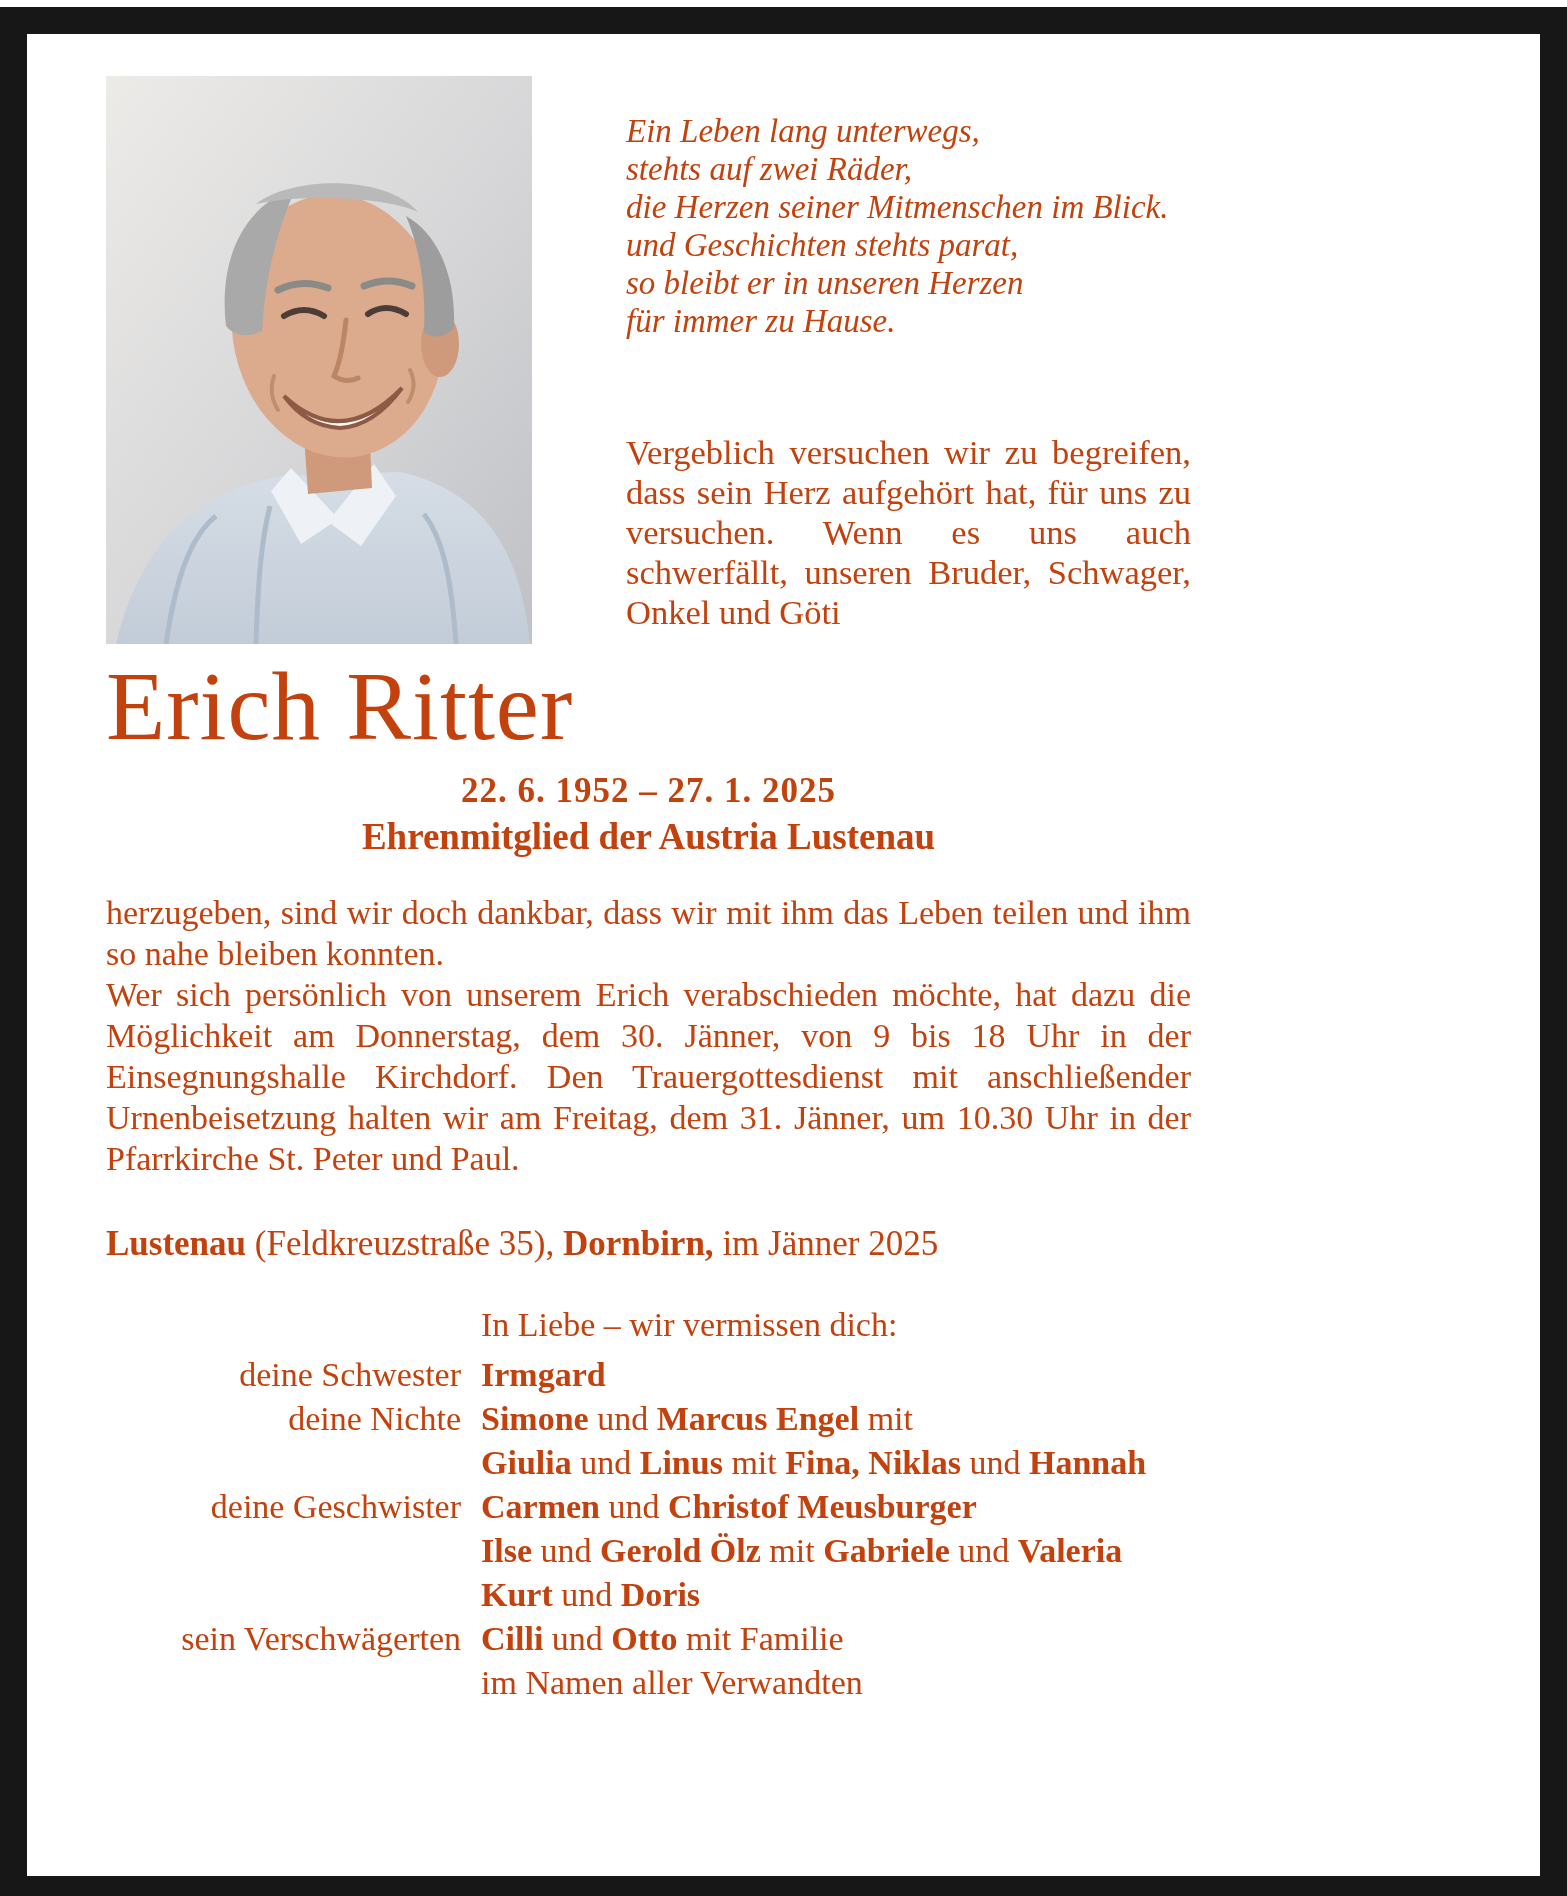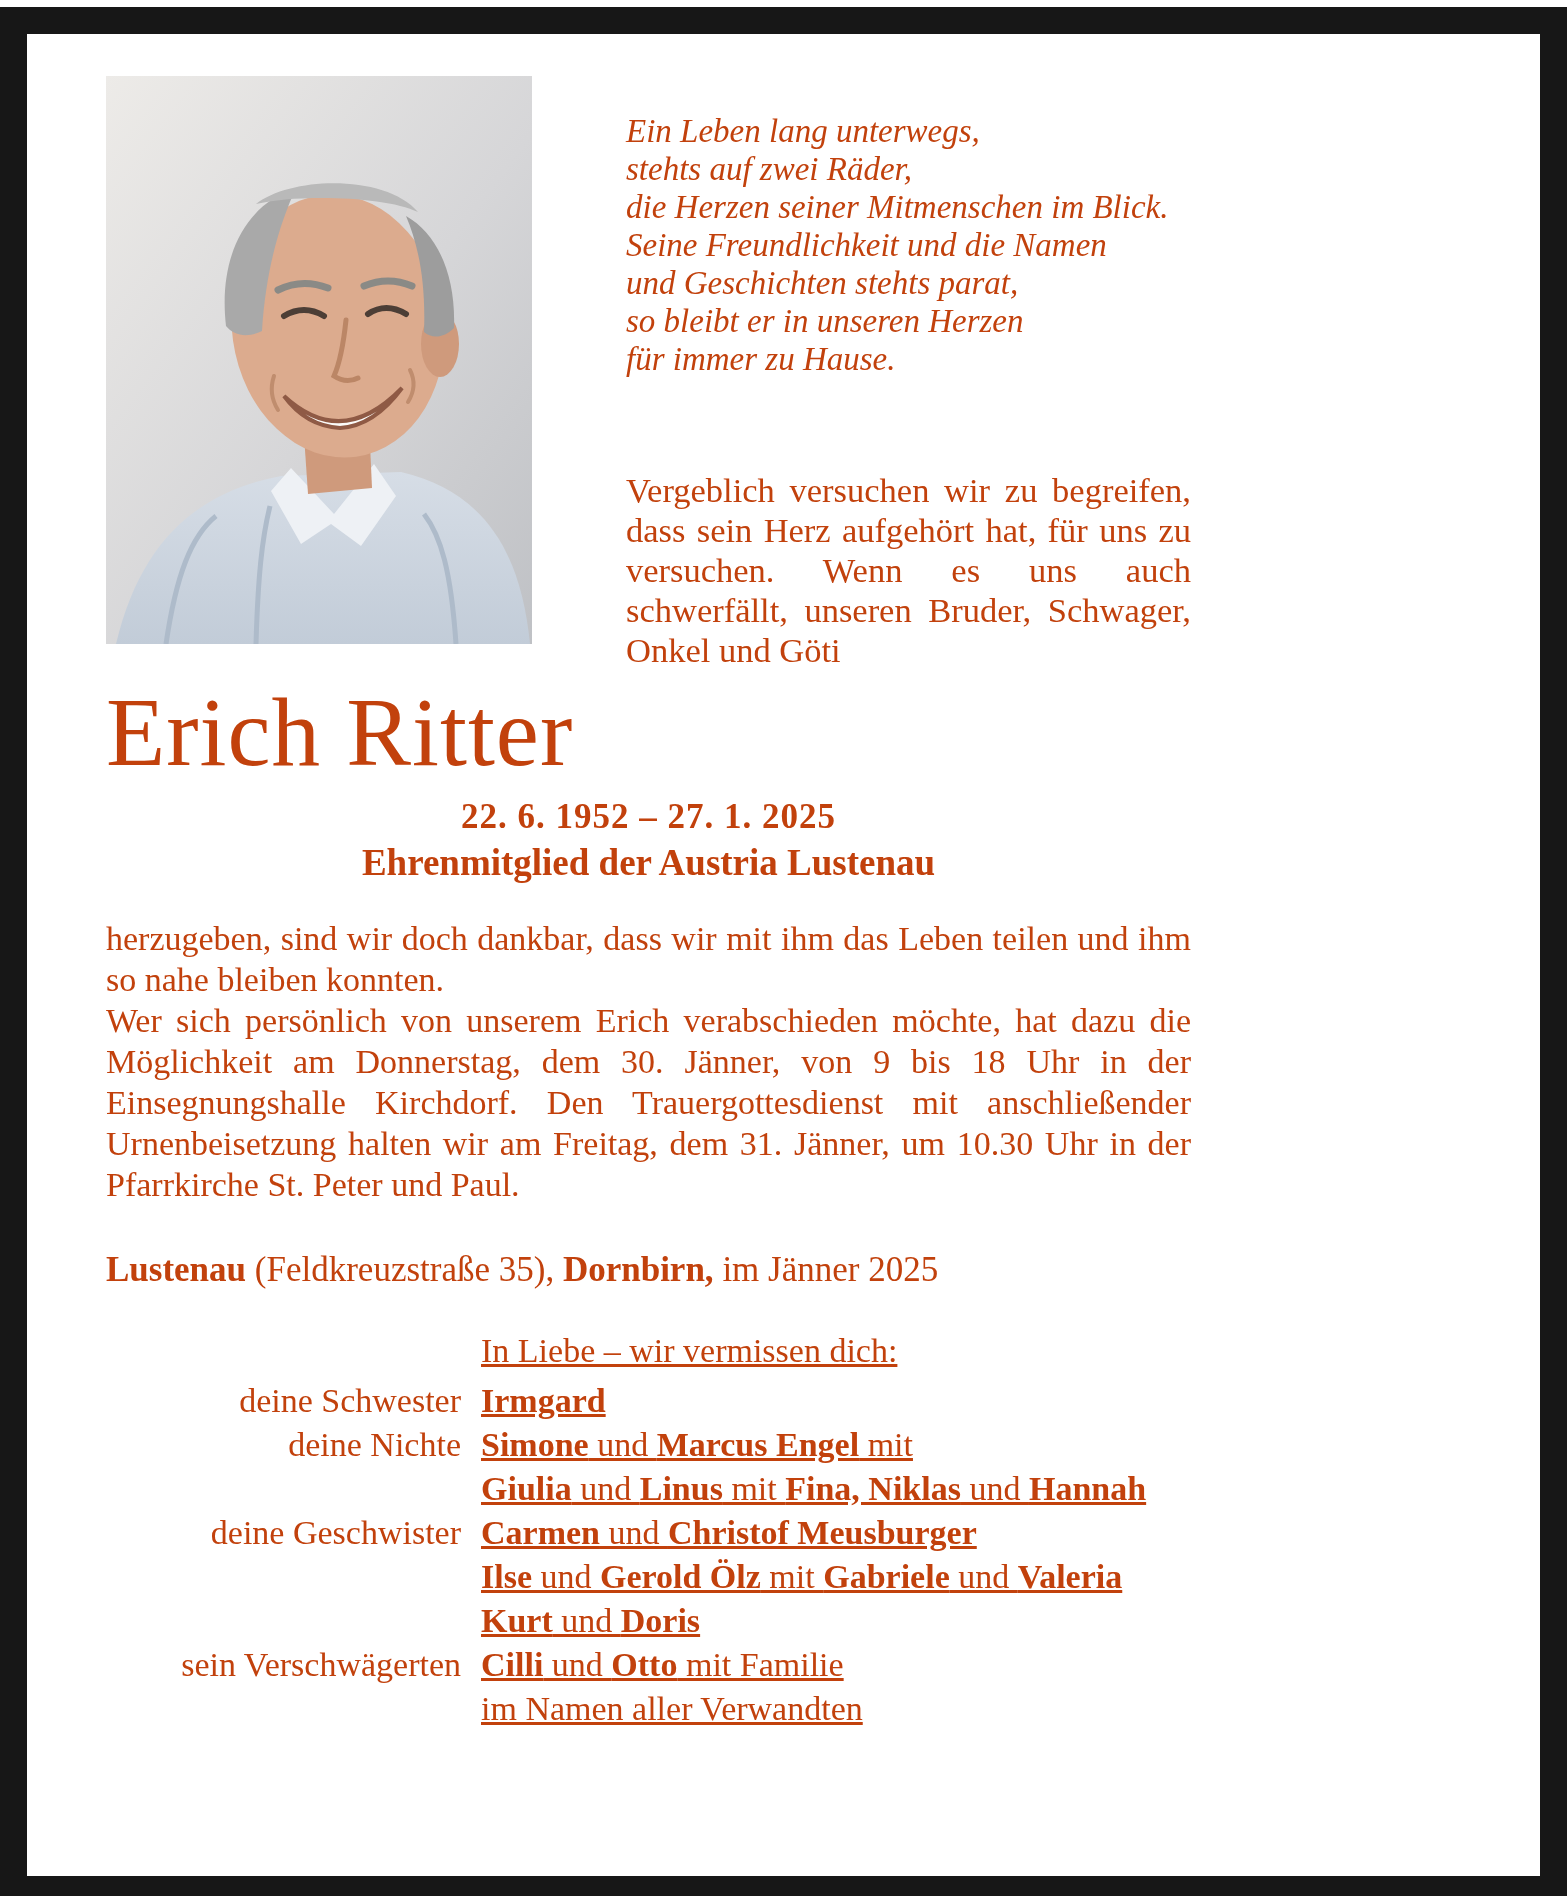--- a/index.html
+++ b/index.html
@@ -101,21 +101,21 @@
   .family {
     margin-top: 38px;
     width: 1085px;
     display: grid;
     grid-template-columns: 355px 1fr;
     column-gap: 20px;
     font-size: 34px;
     line-height: 44px;
   }
   .flabel { text-align: right; }
-  .fnames { text-align: left; text-decoration: underline; }
+  .fnames { text-align: left; }
   .farewell-row { margin-bottom: 6px; }
 </style>
 </head>
 <body>
 
 <div class="page">
   <div class="inner">
 
     <div class="top">
 
@@ -164,21 +164,20 @@
           <path d="M168 300 Q162 318 172 334" stroke="#c08d6e" stroke-width="4" fill="none" stroke-linecap="round"></path>
           <path d="M304 294 Q312 310 302 326" stroke="#c08d6e" stroke-width="4" fill="none" stroke-linecap="round"></path>
         </svg>
       </div>
 
       <div class="right-col">
         <div class="poem">
           <div>Ein Leben lang unterwegs,</div>
           <div>stehts auf zwei Räder,</div>
           <div>die Herzen seiner Mitmenschen im Blick.</div>
-          <div>Seine Freundlichkeit und die Namen</div>
           <div>und Geschichten stehts parat,</div>
           <div>so bleibt er in unseren Herzen</div>
           <div>für immer zu Hause.</div>
         </div>
         <p class="intro">Vergeblich versuchen wir zu begreifen, dass sein Herz aufgehört hat, für uns zu versuchen. Wenn es uns auch schwerfällt, unseren Bruder, Schwager, Onkel und Göti</p>
       </div>
     </div>
 
     <h1 class="name">Erich Ritter</h1>
     <div class="dates">22. 6. 1952 – 27. 1. 2025</div>

